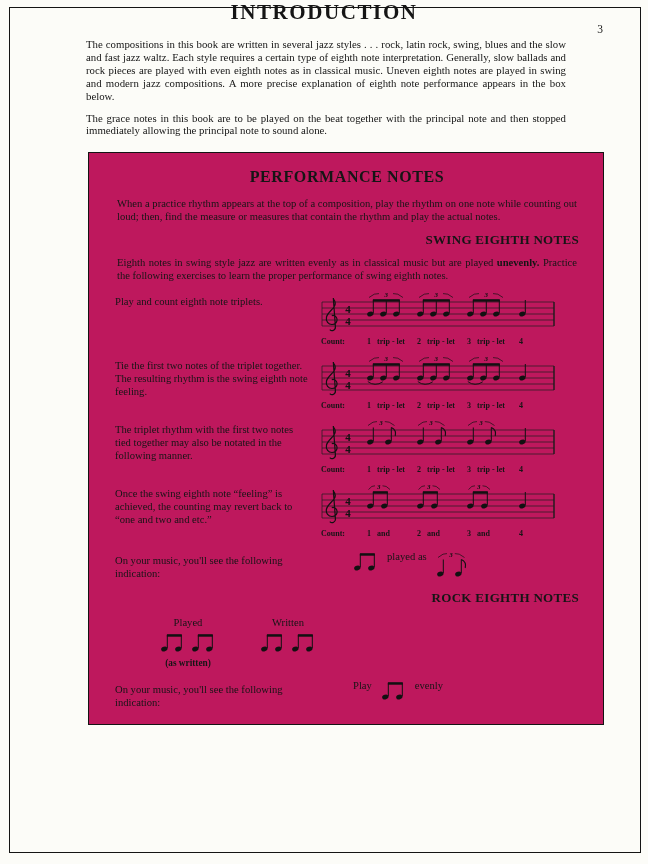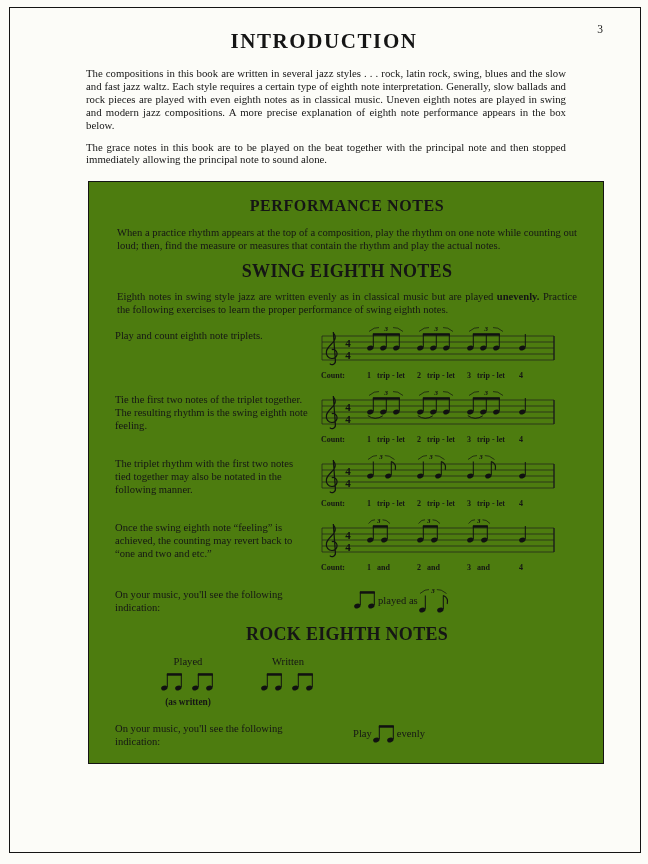--- a/index.html
+++ b/index.html
@@ -2,40 +2,40 @@
 <html><head>
 <meta charset="utf-8">
 <title>Introduction — Performance Notes</title>
 <style>
   *{margin:0;padding:0;box-sizing:border-box}
   html,body{background:#e9e9e5}
   body{width:648px;height:864px;font-family:"Liberation Serif",serif;color:#151515}
   .page{position:relative;width:648px;height:864px;background:#fcfcf8;overflow:hidden}
   .frame{position:absolute;top:7px;left:9px;right:7px;bottom:11px;border:1.6px solid #141414;pointer-events:none}
   .page-number{position:absolute;top:23px;right:45px;font-size:11.5px}
-  .title{text-align:center;margin-top:29px;font-size:21px;letter-spacing:1.6px;font-weight:bold}
+  .title{text-align:center;font-size:21px;letter-spacing:1.6px;font-weight:bold}
   .para{margin:13px 82px 0 86px;font-size:10.8px;line-height:12.9px;text-align:justify}
   .para.second{margin-top:9px}
 
-  .box{margin:15px 44px 0 88px;border:1.9px solid #141414;padding:12px 24px 10px 26px;background:#4d7c0f}
+  .box{margin:15px 44px 0 88px;border:1.9px solid #141414;padding:12px 24px 10px 26px;background:#be185d}
   .box h2{text-align:center;font-size:16px;font-weight:bold;letter-spacing:.6px;margin:3px 0 11px}
   .box-para{font-size:10.6px;line-height:13px;text-align:justify;margin:0 2px 8px}
-  .box h3{text-align:center;font-size:18px;font-weight:bold;letter-spacing:.3px;margin:9px 0 8px}
+  .box h3{text-align:right;font-size:13px;font-weight:bold;letter-spacing:.3px;margin:9px 0 8px}
 
   .ex{display:flex;gap:10px;margin-bottom:7px}
   .ex-label{width:196px;font-size:10.6px;line-height:12.8px;padding-top:6px}
   .ex-music{width:237px}
   .staff{display:block}
   .counts{position:relative;height:10px;font-size:8px;font-weight:bold;margin-top:1px}
   .counts span{position:absolute;top:0;white-space:nowrap}
   .c0{left:0}.c1{left:46px}.c2{left:56px}.c3{left:96px}.c4{left:106px}
   .c5{left:146px}.c6{left:156px}.c7{left:198px}
 
   .ind{display:flex;gap:10px;margin:10px 0 4px}
-  .ind-music{display:flex;align-items:center;margin-left:32px;padding-top:2px}
+  .ind-music{display:flex;align-items:flex-start;gap:9px;margin-left:32px;padding-top:2px}
   .ind-text{font-size:10.6px}
 
   .rock-row{display:flex;gap:10px;margin-bottom:4px}
   .rock-cols{display:flex;gap:42px;margin-left:44px;padding-top:3px}
   .rcol{text-align:center;font-size:10.6px}
   .rcol .cap{margin-bottom:5px}
   .rcol .sub{font-size:9.3px;margin-top:3px;font-weight:bold}
 
   .tsig{font-family:"Liberation Serif",serif;font-size:11px;font-weight:bold;text-anchor:middle;fill:#111}
   .tnum{font-family:"Liberation Serif",serif;font-size:7px;font-style:italic;font-weight:bold;text-anchor:middle;fill:#111}

